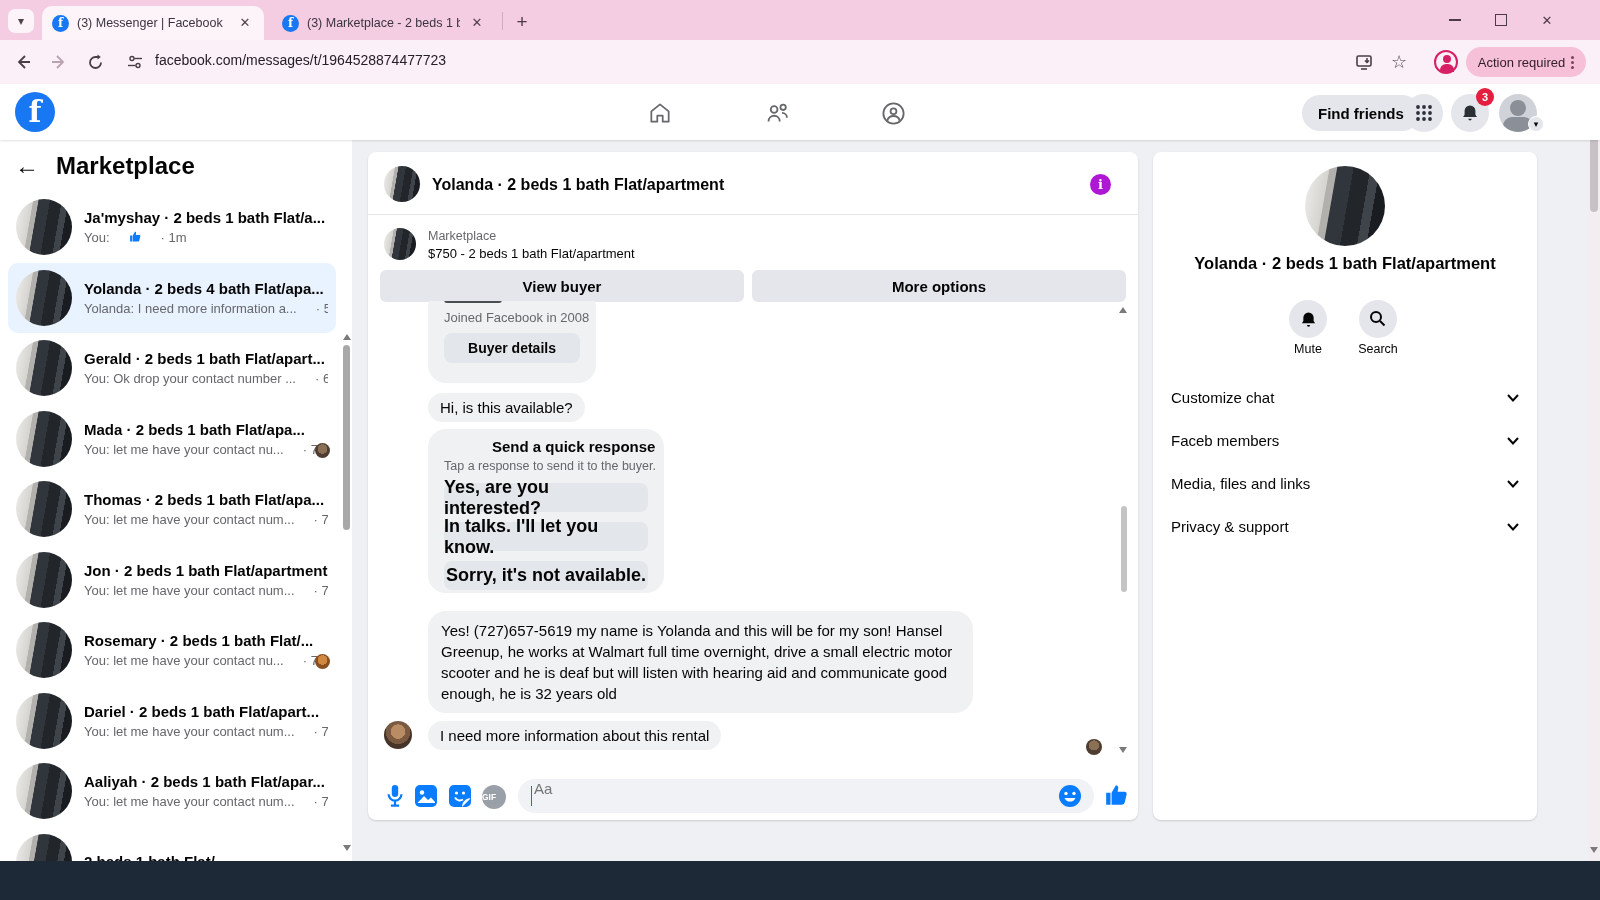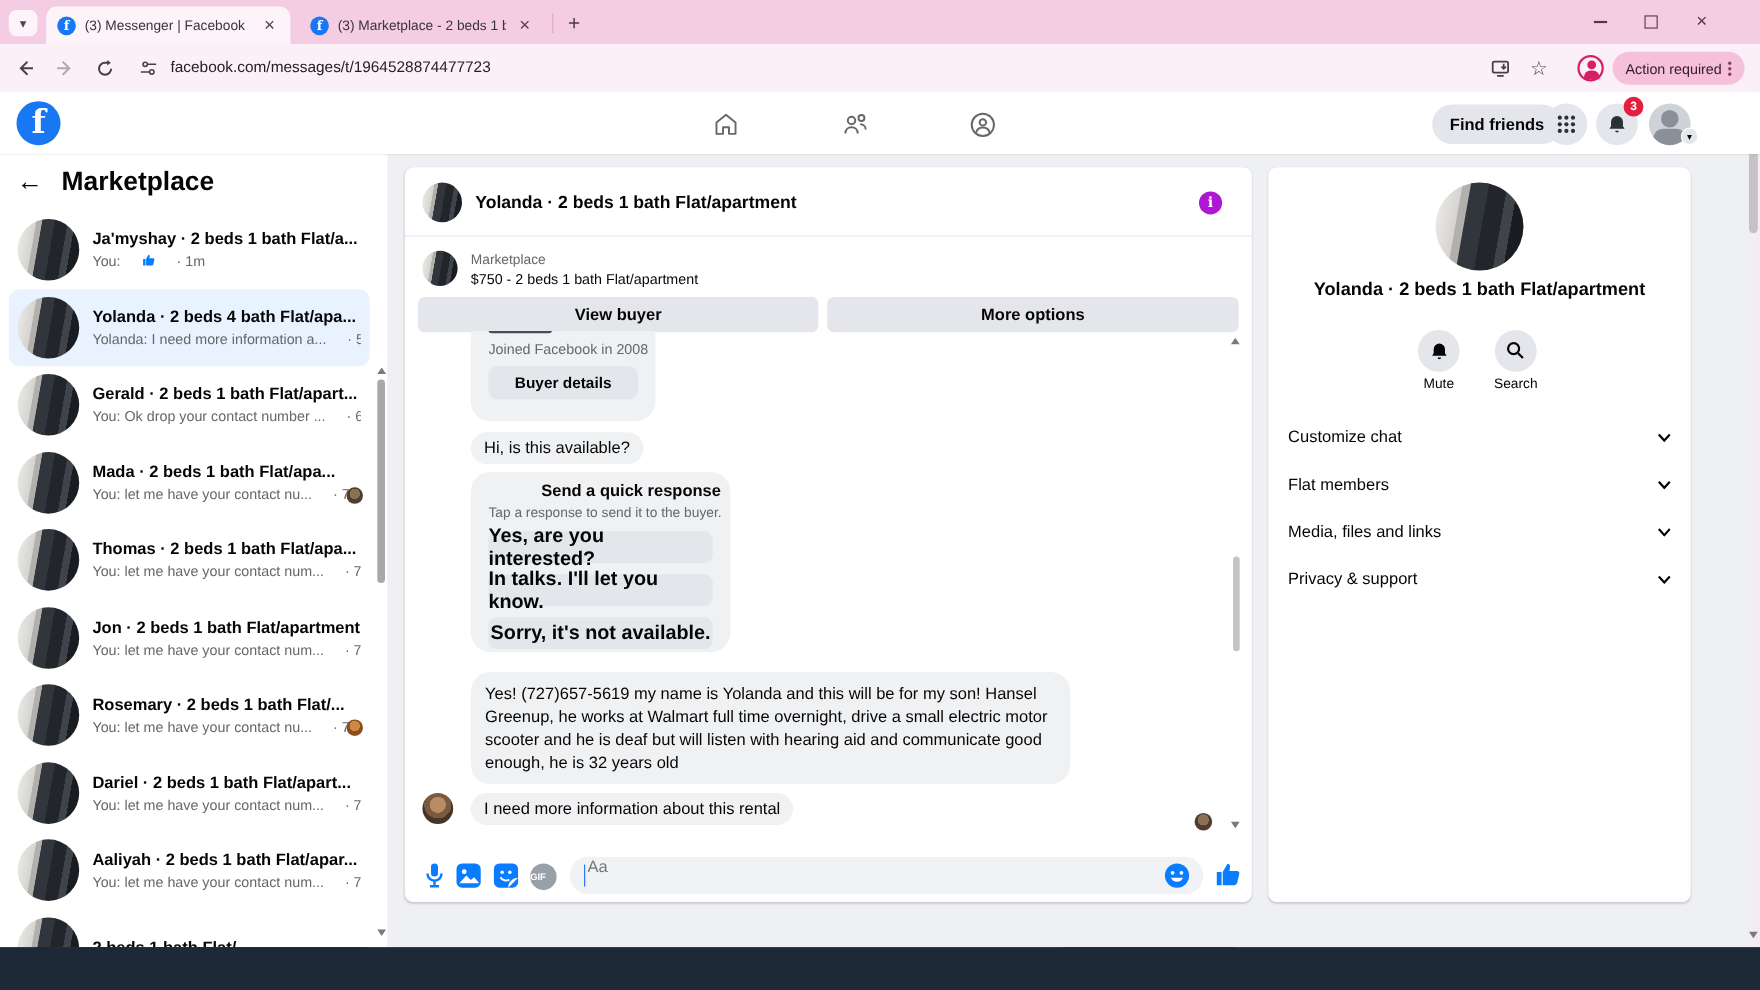--- a/index.html
+++ b/index.html
@@ -481,21 +481,21 @@
     </div>
     <div class="a rp-circ-label" style="left:195px;">Search</div>
 
     <div class="a rp-row" style="top:224px;">
       <span>Customize chat</span>
       <svg width="12" height="8" viewBox="0 0 12 8">
           <path d="M1 1 L6 6.5 L11 1" stroke="#050505" stroke-width="2" fill="none"></path>
         </svg>
     </div>
     <div class="a rp-row" style="top:267px;">
-      <span>Flat members</span>
+      <span>Faceb members</span>
       <svg width="12" height="8" viewBox="0 0 12 8">
           <path d="M1 1 L6 6.5 L11 1" stroke="#050505" stroke-width="2" fill="none"></path>
         </svg>
     </div>
     <div class="a rp-row" style="top:310px;">
       <span>Media, files and links</span>
       <svg width="12" height="8" viewBox="0 0 12 8">
           <path d="M1 1 L6 6.5 L11 1" stroke="#050505" stroke-width="2" fill="none"></path>
         </svg>
     </div>

